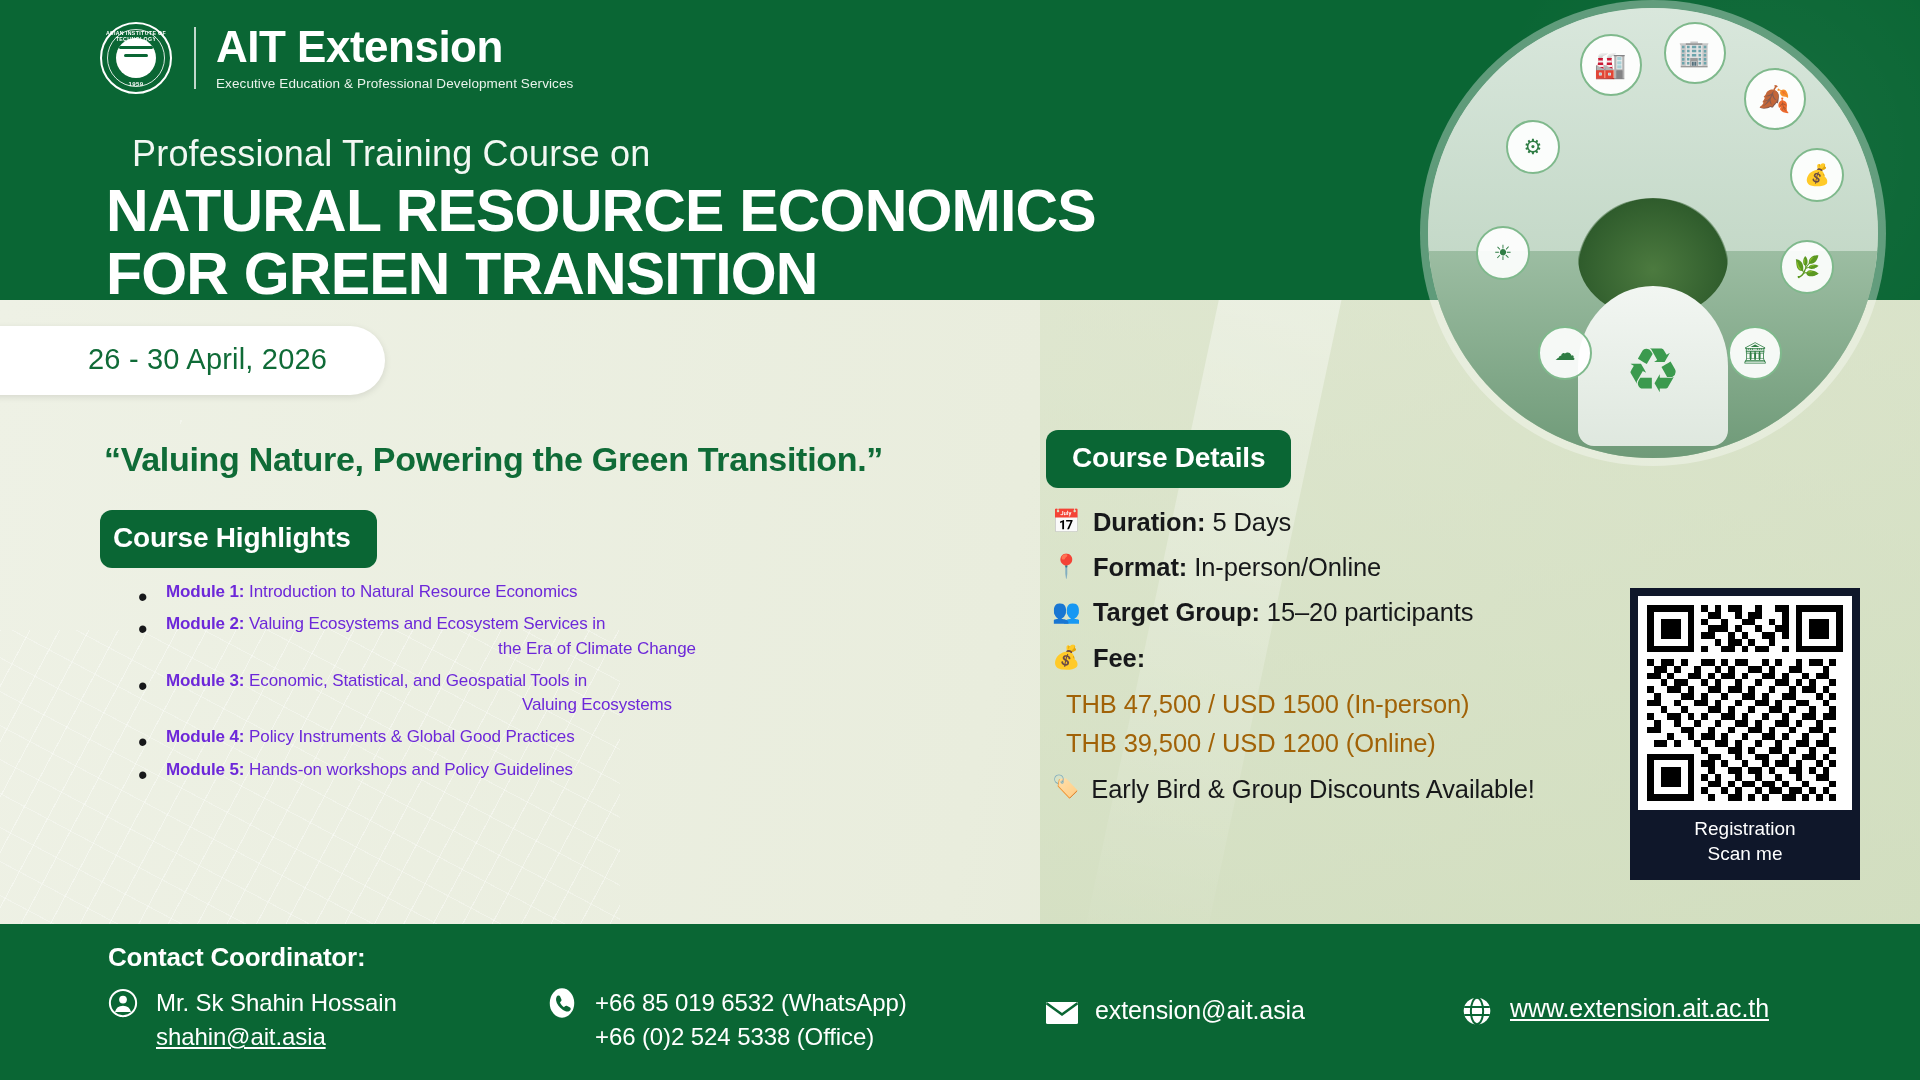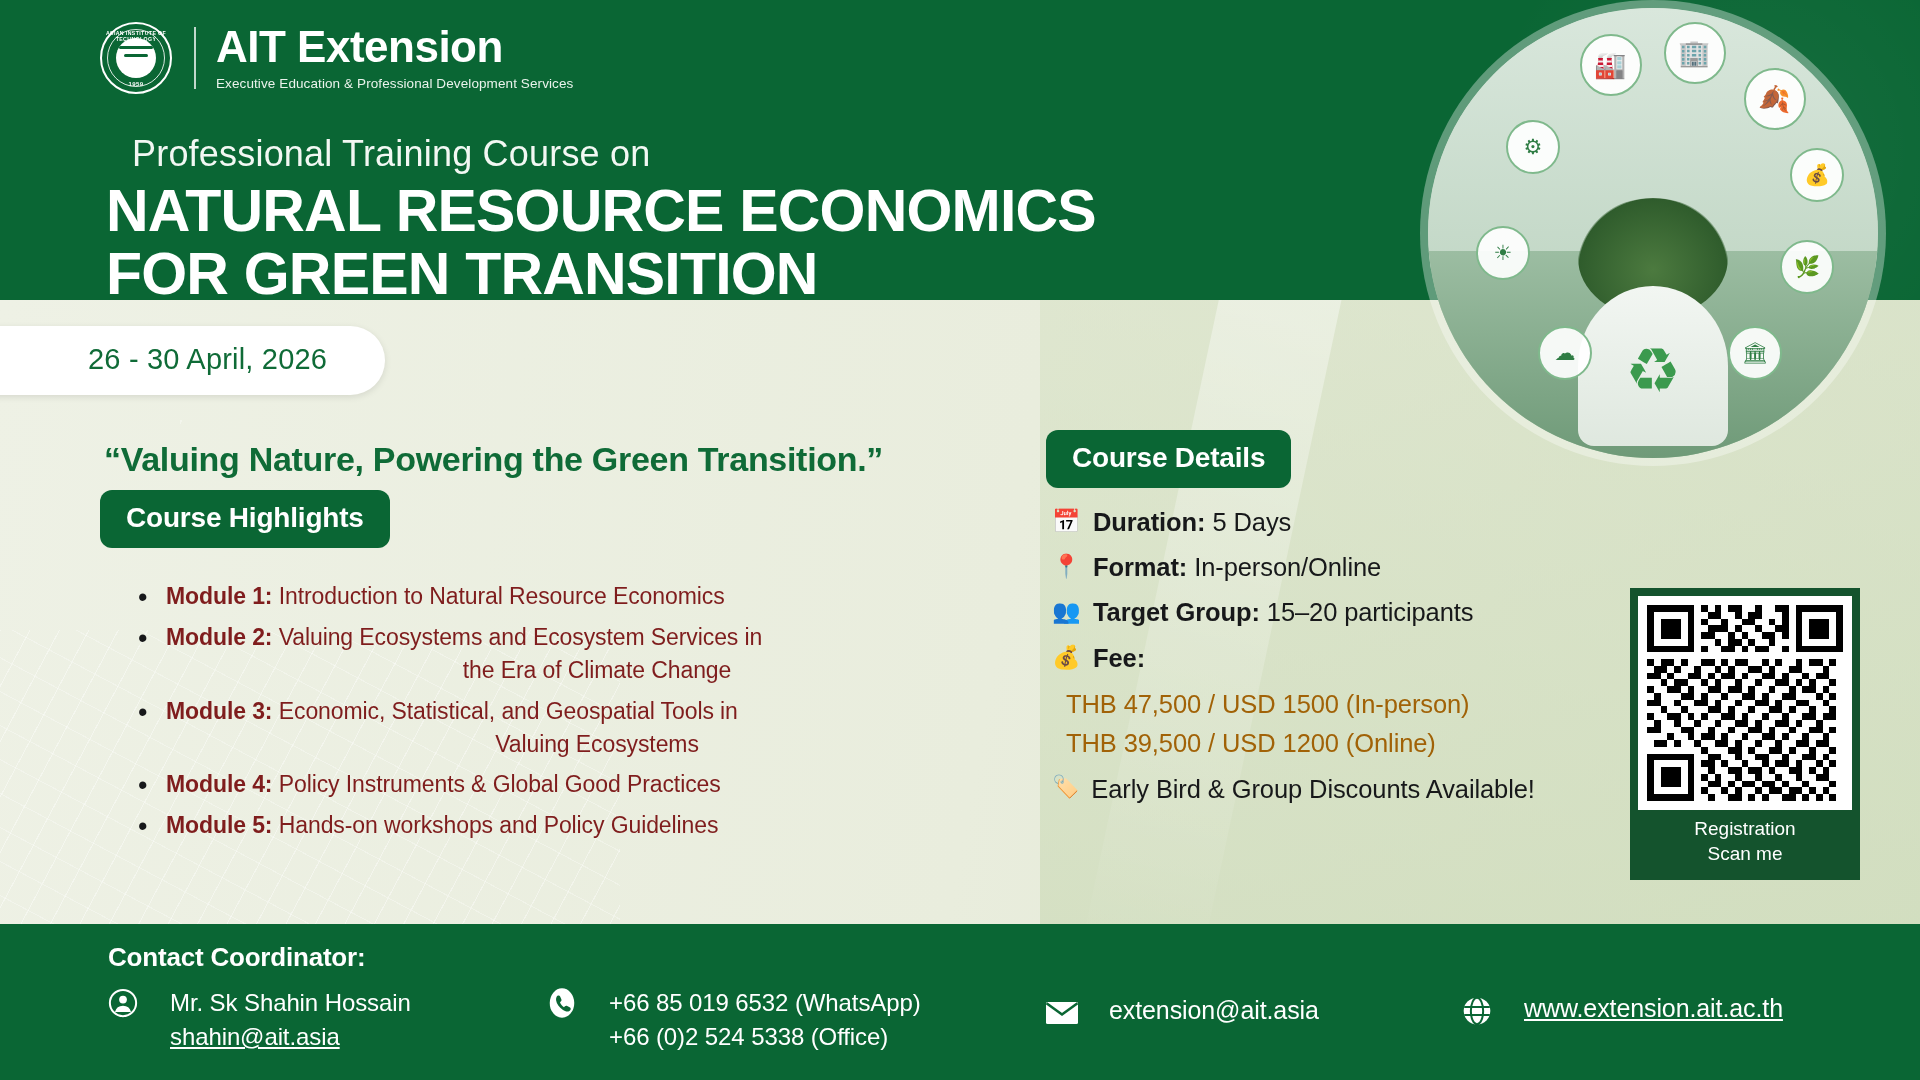--- a/index.html
+++ b/index.html
@@ -159,29 +159,29 @@
     position:absolute; left:104px; top:440px;
     font-size:34px; font-weight:700; color:#0f6b37; letter-spacing:-0.3px;
   }
   .badge {
     display:inline-block;
     background:#0a6634; color:#fff;
     border-radius:12px;
     font-size:28px; font-weight:700; letter-spacing:-0.2px;
     padding:12px 26px 14px;
   }
-  .badge-highlights { position:absolute; left:100px; top:490px; }
+  .badge-highlights { position:absolute; left:100px; top:510px;padding-left:13px; }
 
   .modules {
     position:absolute; left:128px; top:580px; width:790px;
     list-style:none;
   }
   .modules li {
     position:relative;
-    font-size:23px; color:#7f1d1d; line-height:1.43;
+    font-size:17px; color:#6d28d9; line-height:1.43;
     padding-left:38px; margin-bottom:8px;
     letter-spacing:-0.1px;
   }
   .modules li::before {
     content:"•"; position:absolute; left:10px; top:-2px;
     font-size:27px; color:#17181a;
   }
   .modules li .m-label { font-weight:700; }
   .modules li .m-cont { display:block; padding-left:110px;text-align:center; }
 
@@ -209,42 +209,42 @@
   }
   .disc-row .d-ico { font-size:22px; flex:none; }
   .disc-sub {
     font-size:25.5px; color:#17181a; padding-left:48px; margin-top:4px;
     letter-spacing:-0.1px;
   }
 
   
   .qr-box {
     position:absolute; left:1630px; top:588px;
-    width:230px; background:#14532d; padding:0 0 8px;
+    width:230px; background:#0f172a; padding:0 0 8px;
     text-align:center;
   }
   .qr-img {
     width:214px; height:214px; margin:8px auto 6px;
     background:#ffffff; padding:9px;
   }
   .qr-img .qr-cells { width:100%; height:100%; display:block; }
   .qr-cap {
     color:#ffffff; font-size:19px; line-height:1.32; padding-bottom:6px;
   }
 
   
   .footer {
     position:absolute; left:0; bottom:0; width:1920px; height:156px;
     background:#0a6634; color:#ffffff;
   }
   .foot-title {
     position:absolute; left:108px; top:18px;
     font-size:26px; font-weight:700; letter-spacing:-0.2px;
   }
-  .foot-col { position:absolute; display:flex; align-items:flex-start; gap:30px; }
+  .foot-col { position:absolute; display:flex; align-items:flex-start; gap:16px; }
   .foot-col.c1 { left:106px; top:62px; }
   .foot-col.c2 { left:545px; top:62px; }
   .foot-col.c3 { left:1045px; top:72px; }
   .foot-col.c4 { left:1460px; top:70px; }
   .fi {
     flex:none; width:34px; height:34px;
     display:flex; align-items:center; justify-content:center;
   }
   .fi svg { display:block; }
   .foot-lines { font-size:24px; line-height:1.42; letter-spacing:-0.1px; }

